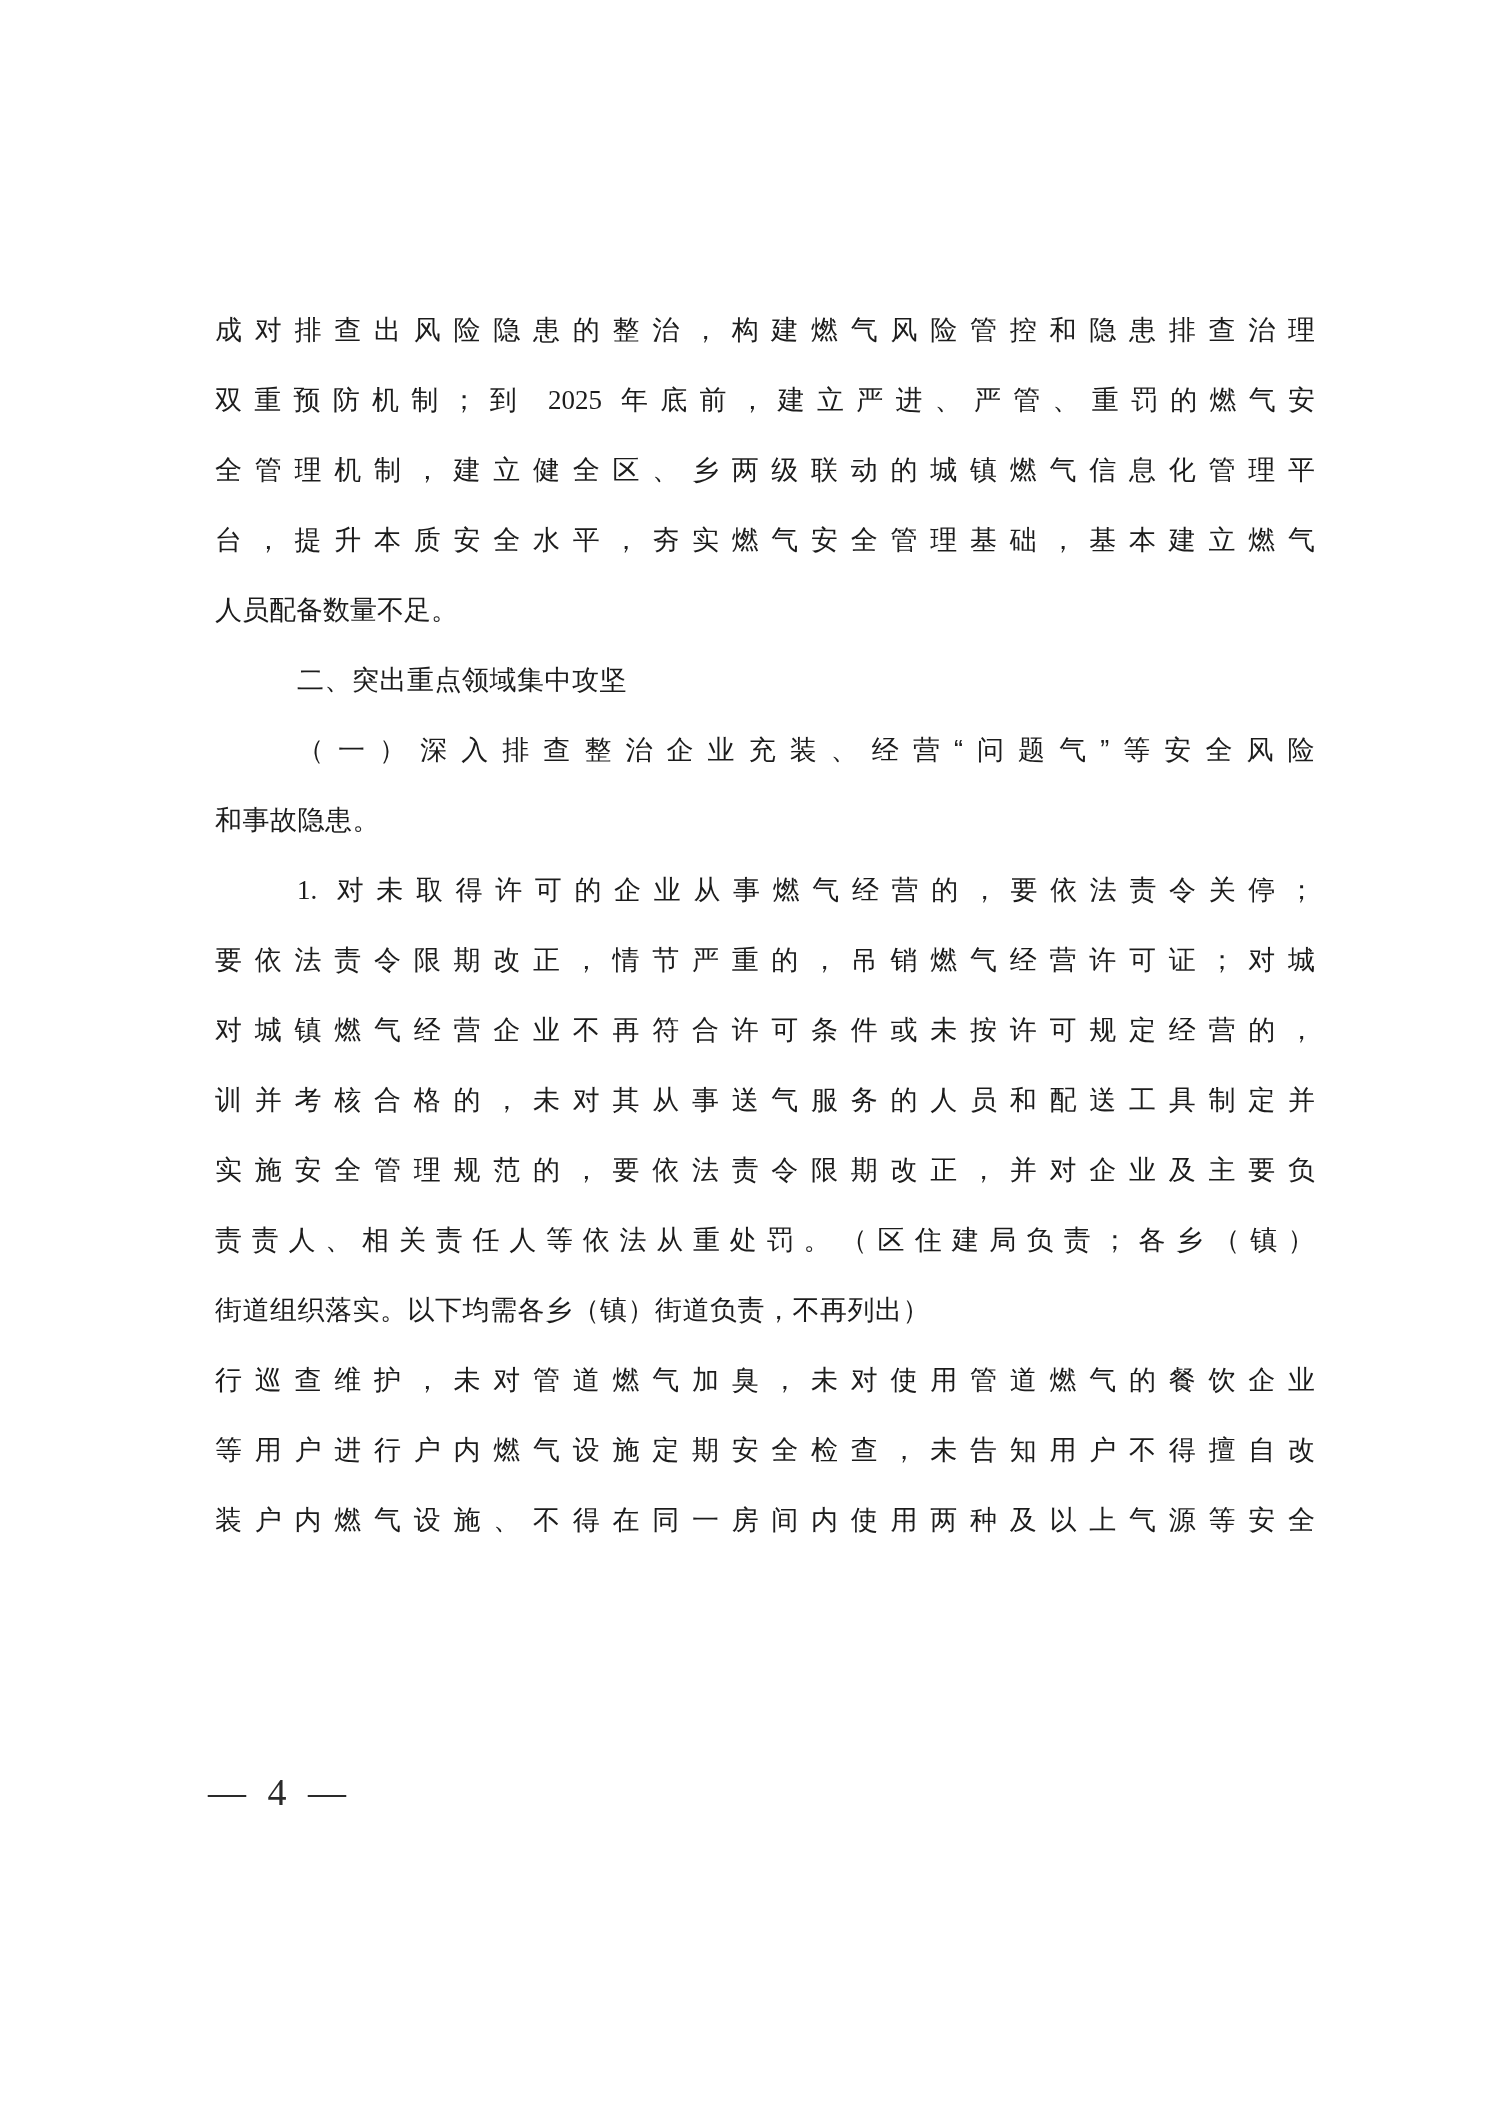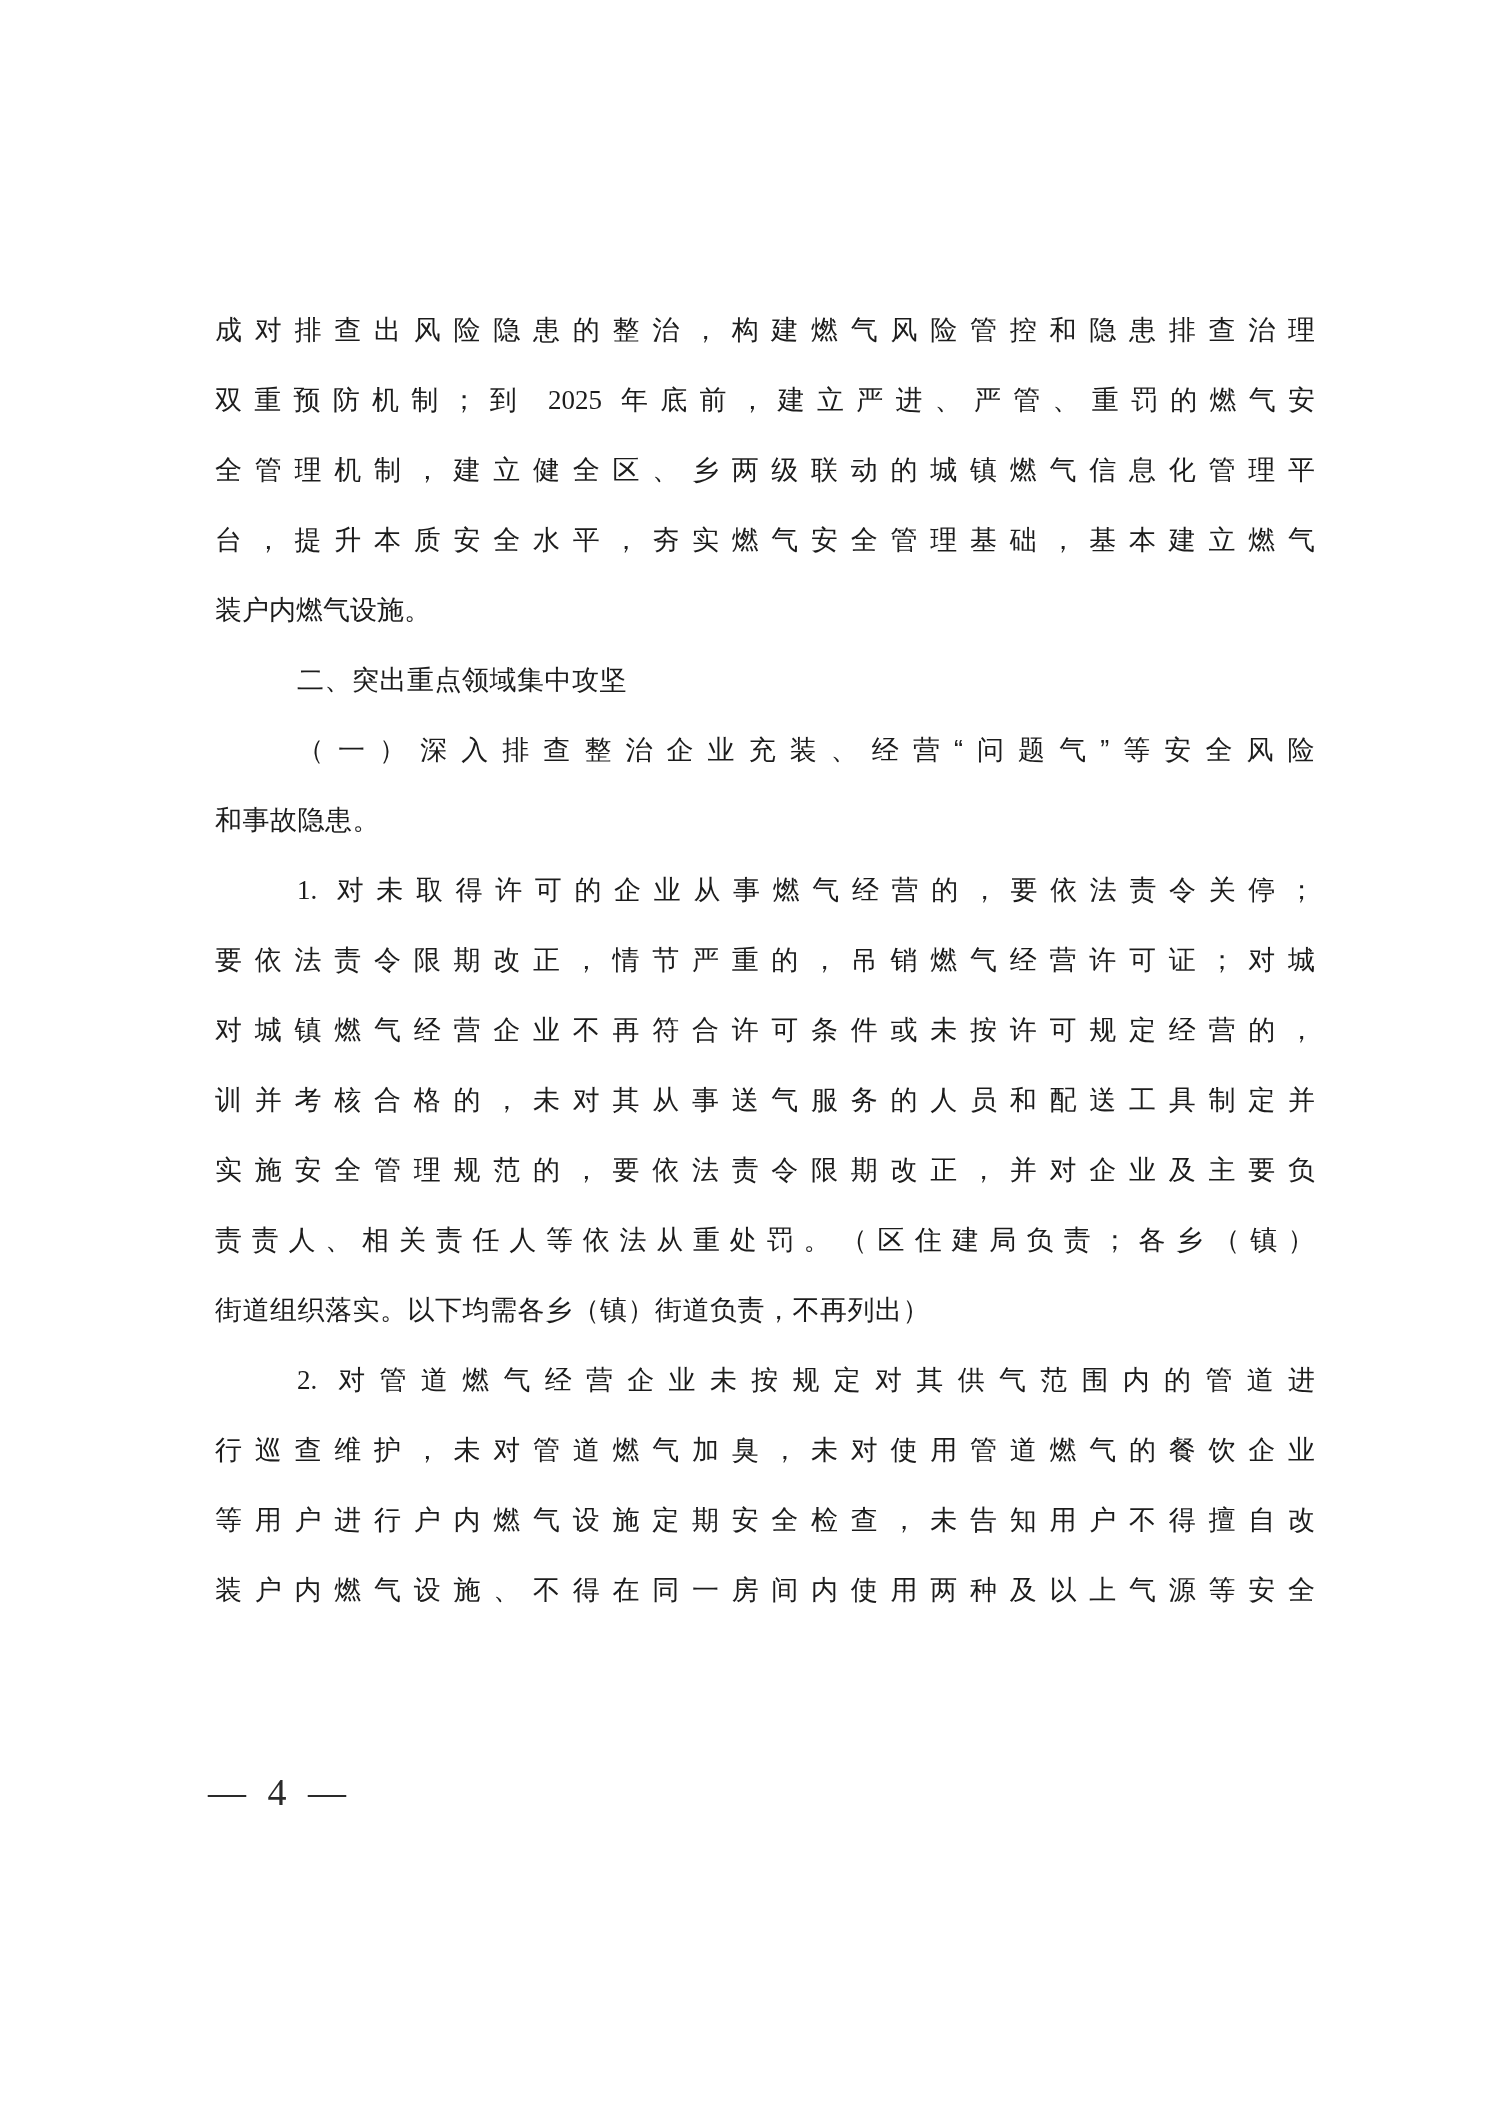--- a/index.html
+++ b/index.html
@@ -56,33 +56,32 @@
 </style>
 </head>
 <body>
 
 <div class="page">
   <div class="text-block">
     <div class="line fill">成对排查出风险隐患的整治，构建燃气风险管控和隐患排查治理</div>
     <div class="line fill">双重预防机制；到 2025 年底前，建立严进、严管、重罚的燃气安</div>
     <div class="line fill">全管理机制，建立健全区、乡两级联动的城镇燃气信息化管理平</div>
     <div class="line fill">台，提升本质安全水平，夯实燃气安全管理基础，基本建立燃气</div>
-    <div class="line">装户内燃气设施。</div>
+    <div class="line">人员配备数量不足。</div>
     <div class="line bold indent2">二、突出重点领域集中攻坚</div>
     <div class="line bold fill indent2">（一）深入排查整治企业充装、经营“问题气”等安全风险</div>
     <div class="line bold">和事故隐患。</div>
     <div class="line fill indent2">1. 对未取得许可的企业从事燃气经营的，要依法责令关停；</div>
     <div class="line fill">要依法责令限期改正，情节严重的，吊销燃气经营许可证；对城</div>
     <div class="line fill">对城镇燃气经营企业不再符合许可条件或未按许可规定经营的，</div>
     <div class="line fill">训并考核合格的，未对其从事送气服务的人员和配送工具制定并</div>
     <div class="line fill">实施安全管理规范的，要依法责令限期改正，并对企业及主要负</div>
     <div class="line fill">
       <span>责责人、相关责任人等依法从重处罚。</span><span class="bold">（区住建局负责；各乡（镇）</span>
     </div>
     <div class="line bold">街道组织落实。以下均需各乡（镇）街道负责，不再列出）</div>
-    <div class="line fill indent2">2. 对管道燃气经营企业未按规定对其供气范围内的管道进</div>
     <div class="line fill">行巡查维护，未对管道燃气加臭，未对使用管道燃气的餐饮企业</div>
     <div class="line fill">等用户进行户内燃气设施定期安全检查，未告知用户不得擅自改</div>
     <div class="line fill">装户内燃气设施、不得在同一房间内使用两种及以上气源等安全</div>
   </div>
 
   <div class="page-number">— 4 —</div>
 </div>
 
 </body></html>

